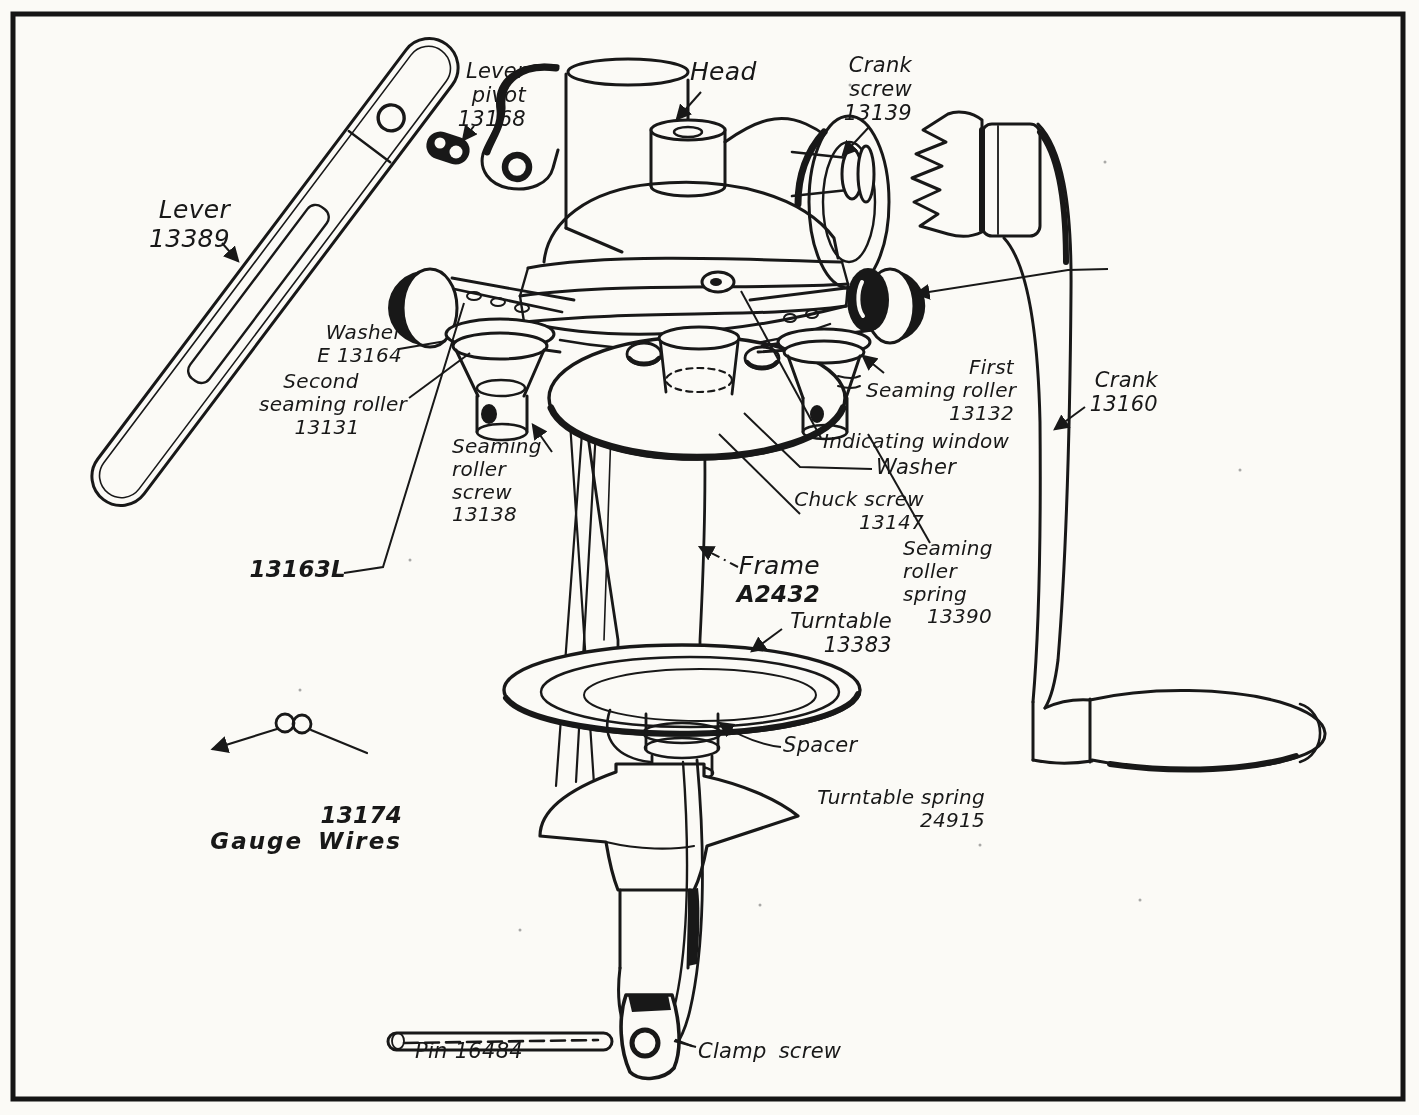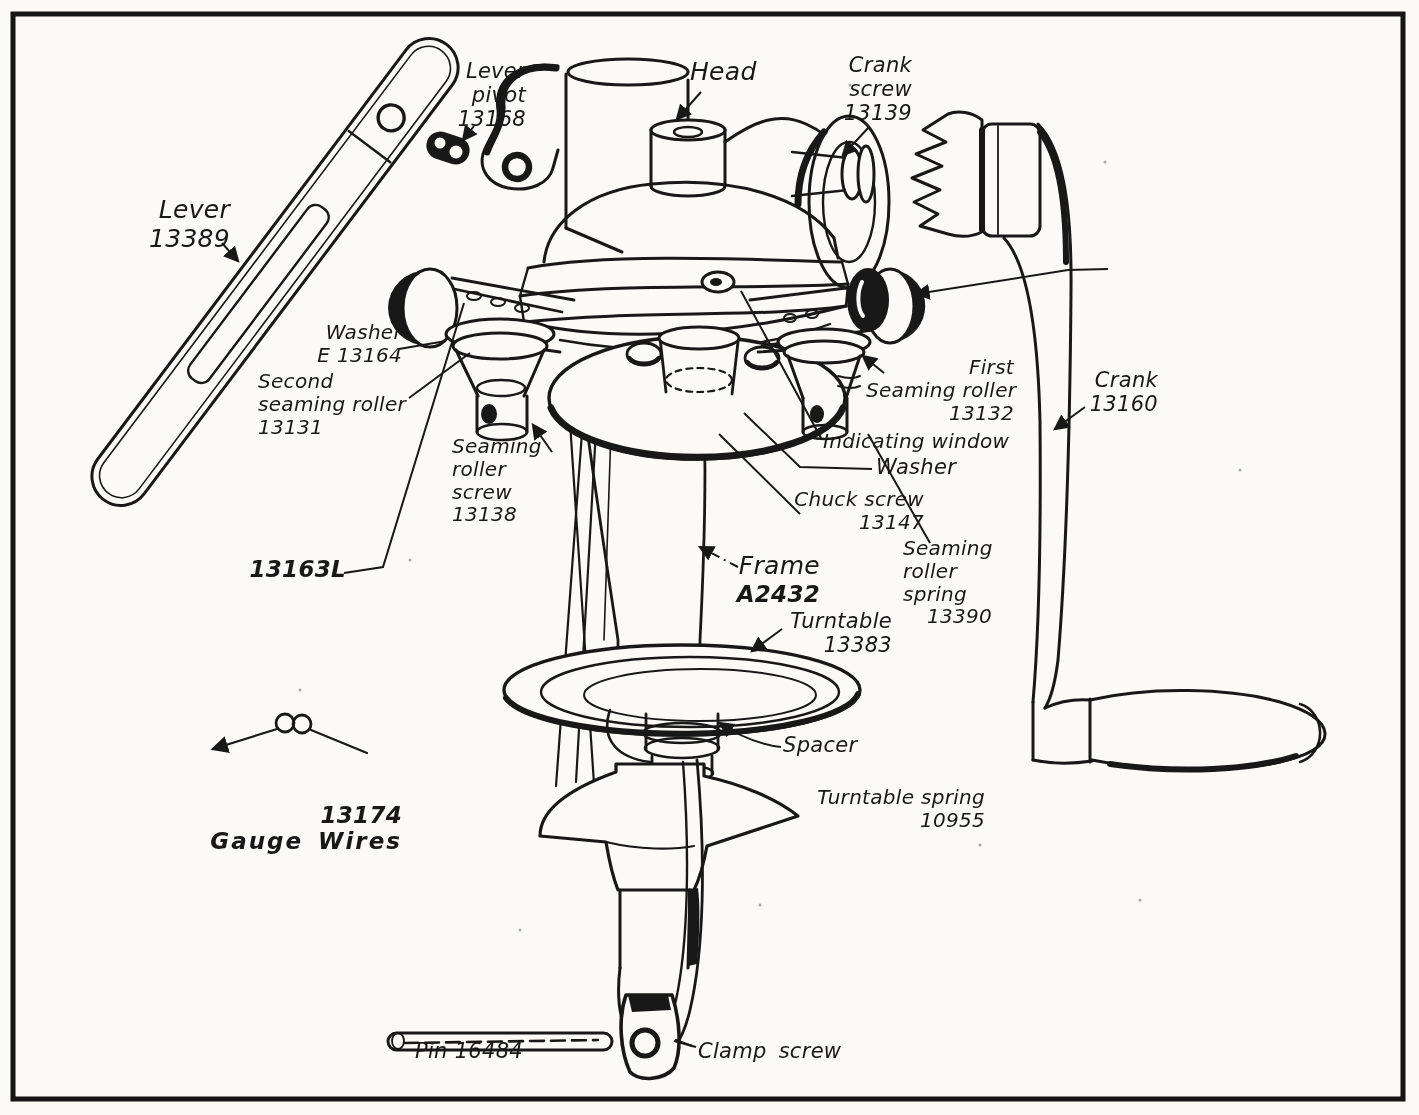--- a/index.html
+++ b/index.html
@@ -12,21 +12,21 @@
     font-family:"DejaVu Sans",sans-serif;overflow:hidden;
   }
   svg{position:absolute;left:0;top:0;}
   .art{stroke:var(--ink);stroke-width:3;fill:none;stroke-linecap:round;stroke-linejoin:round;}
   .lbl{
     position:absolute;color:var(--ink);font-style:italic;font-size:21px;
     line-height:1.14;letter-spacing:.3px;white-space:nowrap;
   }
   .lbl div{white-space:nowrap;}
   .c{text-align:right}
-  .r{text-align:left}
+  .r{text-align:center}
   .b{font-weight:bold}
   .s20{font-size:20px}
   .s22{font-size:25px}
   .s23{font-size:23px}
   .s24{font-size:24px}
   .s25{font-size:25px}
   .ws{word-spacing:12px}
   .ws2{word-spacing:5px}
 </style>
 </head>
@@ -350,21 +350,21 @@
   <div>Spacer</div>
 </div>
 
 <div class="lbl c b s23" style="left:182px;top:802px;width:220px">
   <div>13174</div>
   <div class="ws2" style="margin-top:0;letter-spacing:2px">Gauge Wires</div>
 </div>
 
 <div class="lbl c s20" style="left:795px;top:786px;width:190px">
   <div>Turntable spring</div>
-  <div>10955</div>
+  <div>24915</div>
 </div>
 
 <div class="lbl" style="left:415px;top:1040px">
   <div>Pin 16484</div>
 </div>
 
 <div class="lbl ws2" style="left:698px;top:1040px">
   <div>Clamp screw</div>
 </div>
 

